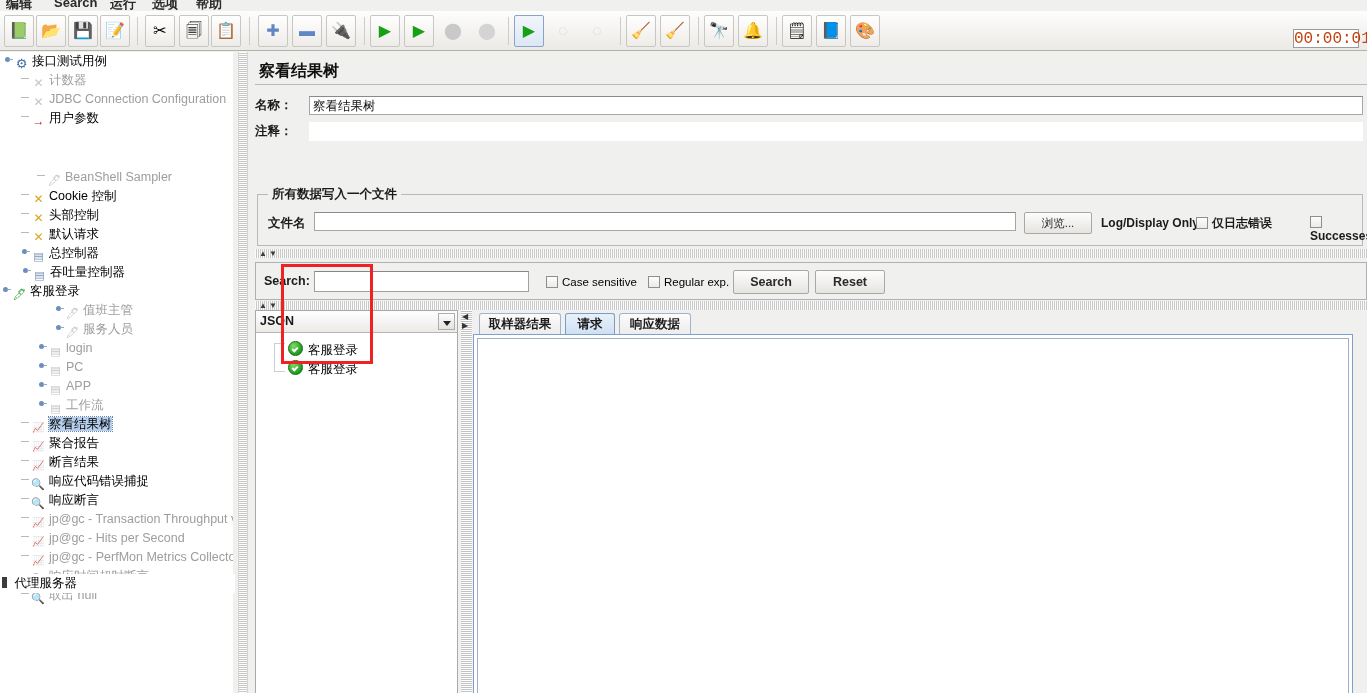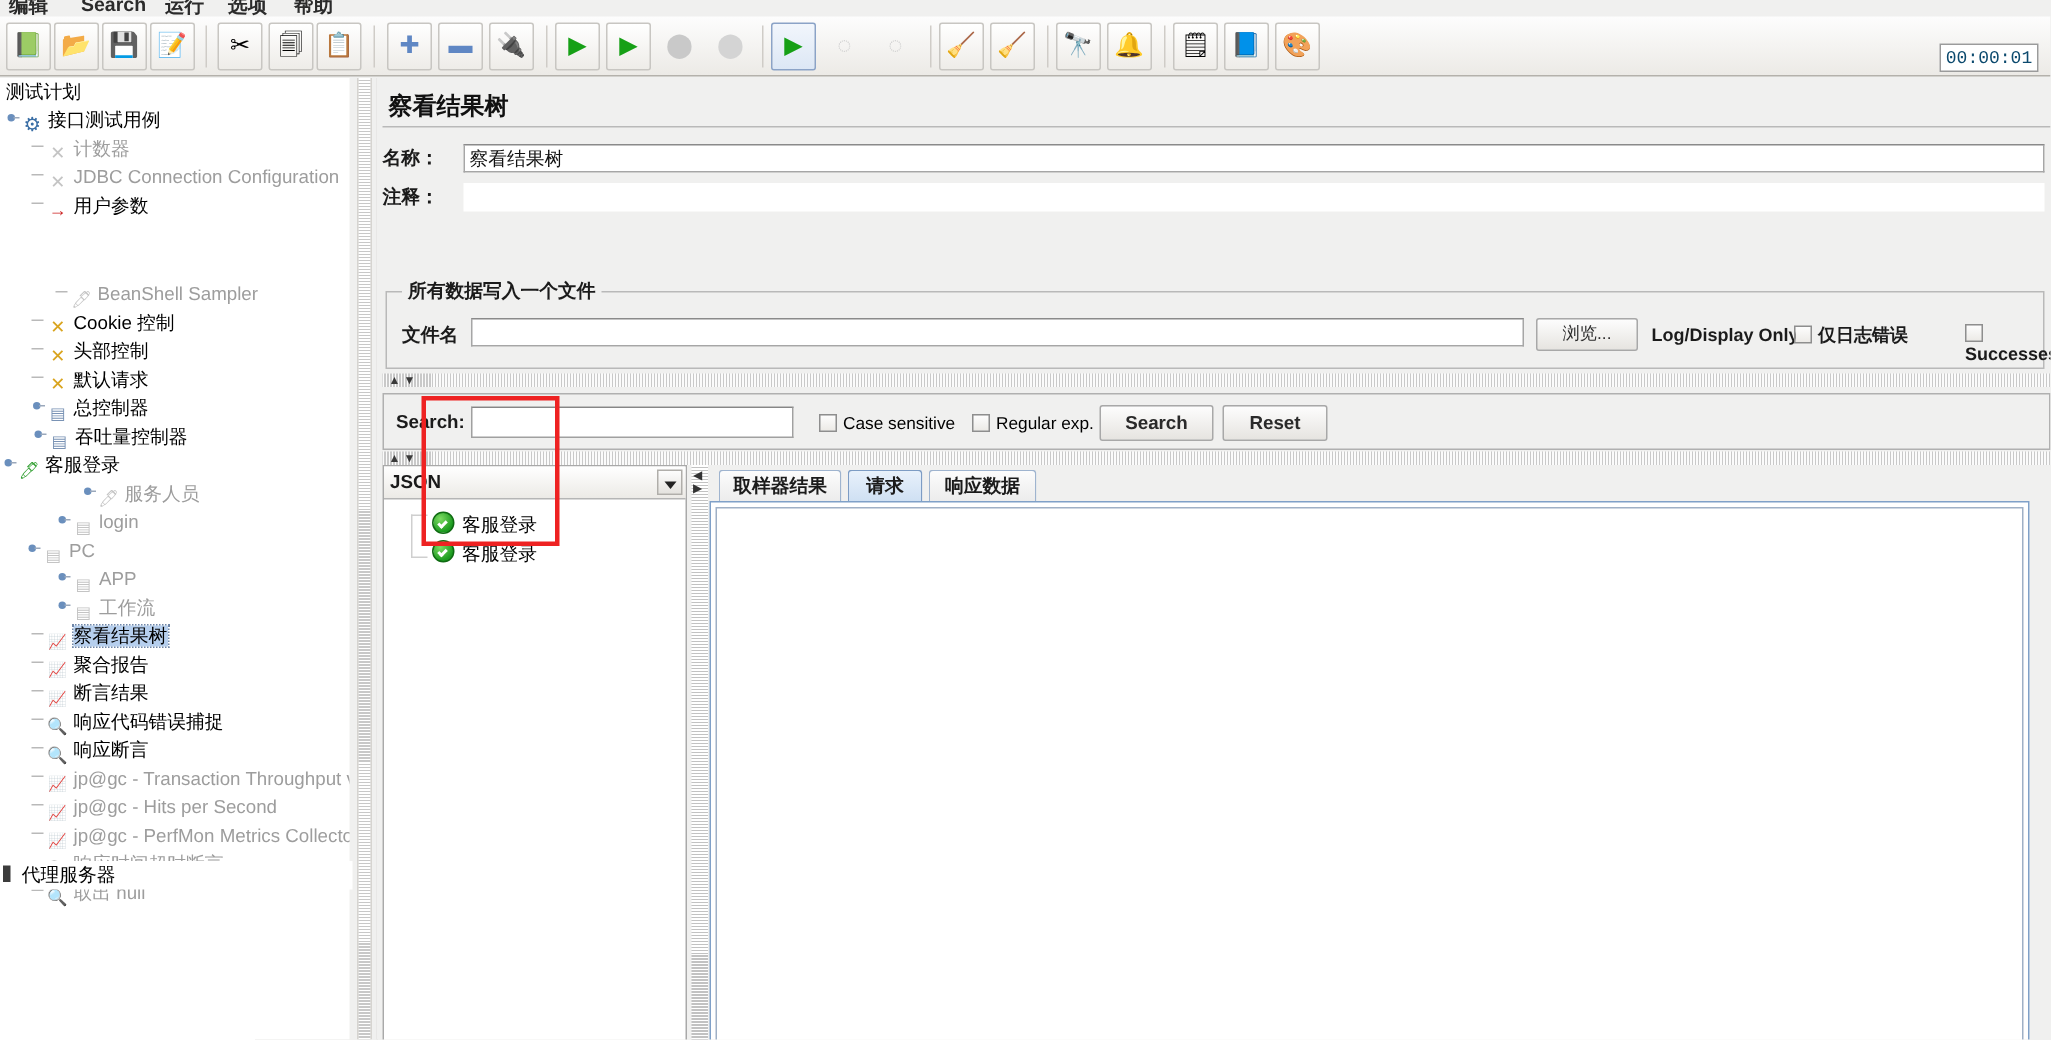--- a/index.html
+++ b/index.html
@@ -39,21 +39,21 @@
   }
   .tb-btn.flat{border-color:transparent;background:transparent;}
   .tb-btn.sel{border:1px solid #8ba3c7;background:linear-gradient(#f2f6fc,#dce7f5);}
   .tb-sep{position:absolute;top:6px;width:1px;height:28px;background:#cfccc7;}
   .tb-icon{font-size:16px;}
   .timer{
     position:absolute;top:18px;right:8px;
     width:66px;height:19px;line-height:19px;
     background:#fff;border:1px solid #9b9b9b;
     font-family:"Liberation Mono","DejaVu Sans Mono",monospace;
-    font-size:12px;text-align:center;color:#0c4a6e;box-sizing:border-box;
+    font-size:16px;text-align:center;color:#c2410c;box-sizing:border-box;
   }
 
   
   .tree-panel{
     position:absolute;left:0;top:52px;width:233px;height:641px;
     background:#fff;overflow:hidden;
   }
   .tree-row{
     position:relative;height:19px;line-height:19px;
     white-space:nowrap;font-size:12.5px;padding-left:2px;
@@ -334,38 +334,36 @@
         <span class="tb-icon" style="color:#2d62b0">📘</span>
       </div>
     <div class="tb-btn" style="left:850px">
         <span class="tb-icon">🎨</span>
       </div>
 
     <div class="timer">00:00:01</div>
   </div>
 
   <div class="tree-panel">
-    <div class="tree-row" style="padding-left:4px">
-      <span class="lbl">测试计划</span>
-    </div>
     <div id="tree-nodes">
         <div class="tree-row" style="padding-left: 4px;"><span class="knob"></span><span class="ico" style="color: rgb(58, 110, 165); font-size: 13px;">⚙</span><span class="lbl">接口测试用例</span></div>
         <div class="tree-row dim" style="padding-left: 21px;"><span class="dashv"></span><span class="ico" style="color: rgb(196, 196, 196); font-size: 12px;">✕</span><span class="lbl">计数器</span></div>
         <div class="tree-row dim" style="padding-left: 21px;"><span class="dashv"></span><span class="ico" style="color: rgb(196, 196, 196); font-size: 12px;">✕</span><span class="lbl">JDBC Connection Configuration</span></div>
         <div class="tree-row" style="padding-left: 21px;"><span class="dashv"></span><span class="ico" style="color: rgb(204, 34, 34); font-size: 12px;">→</span><span class="lbl">用户参数</span></div>
         <div class="tree-row dim" style="padding-left: 37px; margin-top: 40px;"><span class="dashv"></span><span class="ico" style="color: rgb(196, 196, 196); font-size: 11px;">🖊</span><span class="lbl">BeanShell Sampler</span></div>
         <div class="tree-row" style="padding-left: 21px;"><span class="dashv"></span><span class="ico" style="color: rgb(217, 164, 30); font-size: 12px;">✕</span><span class="lbl">Cookie 控制</span></div>
         <div class="tree-row" style="padding-left: 21px;"><span class="dashv"></span><span class="ico" style="color: rgb(217, 164, 30); font-size: 12px;">✕</span><span class="lbl">头部控制</span></div>
         <div class="tree-row" style="padding-left: 21px;"><span class="dashv"></span><span class="ico" style="color: rgb(217, 164, 30); font-size: 12px;">✕</span><span class="lbl">默认请求</span></div>
         <div class="tree-row" style="padding-left: 21px;"><span class="knob"></span><span class="ico" style="color: rgb(122, 147, 181); font-size: 11px;">▤</span><span class="lbl">总控制器</span></div>
         <div class="tree-row" style="padding-left: 22px;"><span class="knob"></span><span class="ico" style="color: rgb(122, 147, 181); font-size: 11px;">▤</span><span class="lbl">吞吐量控制器</span></div>
         <div class="tree-row" style=""><span class="knob"></span><span class="ico" style="color: rgb(47, 158, 47); font-size: 11px;">🖊</span><span class="lbl">客服登录</span></div>
+        <div class="tree-row dim" style="padding-left: 55px;"><span class="knob"></span><span class="ico" style="color: rgb(196, 196, 196); font-size: 11px;">🖊</span><span class="lbl">值班主管</span></div>
         <div class="tree-row dim" style="padding-left: 55px;"><span class="knob"></span><span class="ico" style="color: rgb(196, 196, 196); font-size: 11px;">🖊</span><span class="lbl">服务人员</span></div>
         <div class="tree-row dim" style="padding-left: 38px;"><span class="knob"></span><span class="ico" style="color: rgb(196, 196, 196); font-size: 11px;">▤</span><span class="lbl">login</span></div>
-        <div class="tree-row dim" style="padding-left: 18px;"><span class="knob"></span><span class="ico" style="color: rgb(196, 196, 196); font-size: 11px;">▤</span><span class="lbl">PC</span></div>
+        <div class="tree-row dim" style="padding-left: 38px;"><span class="knob"></span><span class="ico" style="color: rgb(196, 196, 196); font-size: 11px;">▤</span><span class="lbl">PC</span></div>
         <div class="tree-row dim" style="padding-left: 38px;"><span class="knob"></span><span class="ico" style="color: rgb(196, 196, 196); font-size: 11px;">▤</span><span class="lbl">APP</span></div>
         <div class="tree-row dim" style="padding-left: 38px;"><span class="knob"></span><span class="ico" style="color: rgb(196, 196, 196); font-size: 11px;">▤</span><span class="lbl">工作流</span></div>
         <div class="tree-row" style="padding-left: 21px;"><span class="dashv"></span><span class="ico" style="color: rgb(192, 90, 192); font-size: 10px;">📈</span><span class="lbl sel-label">察看结果树</span></div>
         <div class="tree-row" style="padding-left: 21px;"><span class="dashv"></span><span class="ico" style="color: rgb(192, 90, 192); font-size: 10px;">📈</span><span class="lbl">聚合报告</span></div>
         <div class="tree-row" style="padding-left: 21px;"><span class="dashv"></span><span class="ico" style="color: rgb(192, 90, 192); font-size: 10px;">📈</span><span class="lbl">断言结果</span></div>
         <div class="tree-row" style="padding-left: 21px;"><span class="dashv"></span><span class="ico" style="color: rgb(47, 116, 192); font-size: 11px;">🔍</span><span class="lbl">响应代码错误捕捉</span></div>
         <div class="tree-row" style="padding-left: 21px;"><span class="dashv"></span><span class="ico" style="color: rgb(47, 116, 192); font-size: 11px;">🔍</span><span class="lbl">响应断言</span></div>
         <div class="tree-row dim" style="padding-left: 21px;"><span class="dashv"></span><span class="ico" style="color: rgb(196, 196, 196); font-size: 10px;">📈</span><span class="lbl">jp@gc - Transaction Throughput vs</span></div>
         <div class="tree-row dim" style="padding-left: 21px;"><span class="dashv"></span><span class="ico" style="color: rgb(196, 196, 196); font-size: 10px;">📈</span><span class="lbl">jp@gc - Hits per Second</span></div>
         <div class="tree-row dim" style="padding-left: 21px;"><span class="dashv"></span><span class="ico" style="color: rgb(196, 196, 196); font-size: 10px;">📈</span><span class="lbl">jp@gc - PerfMon Metrics Collector</span></div>

